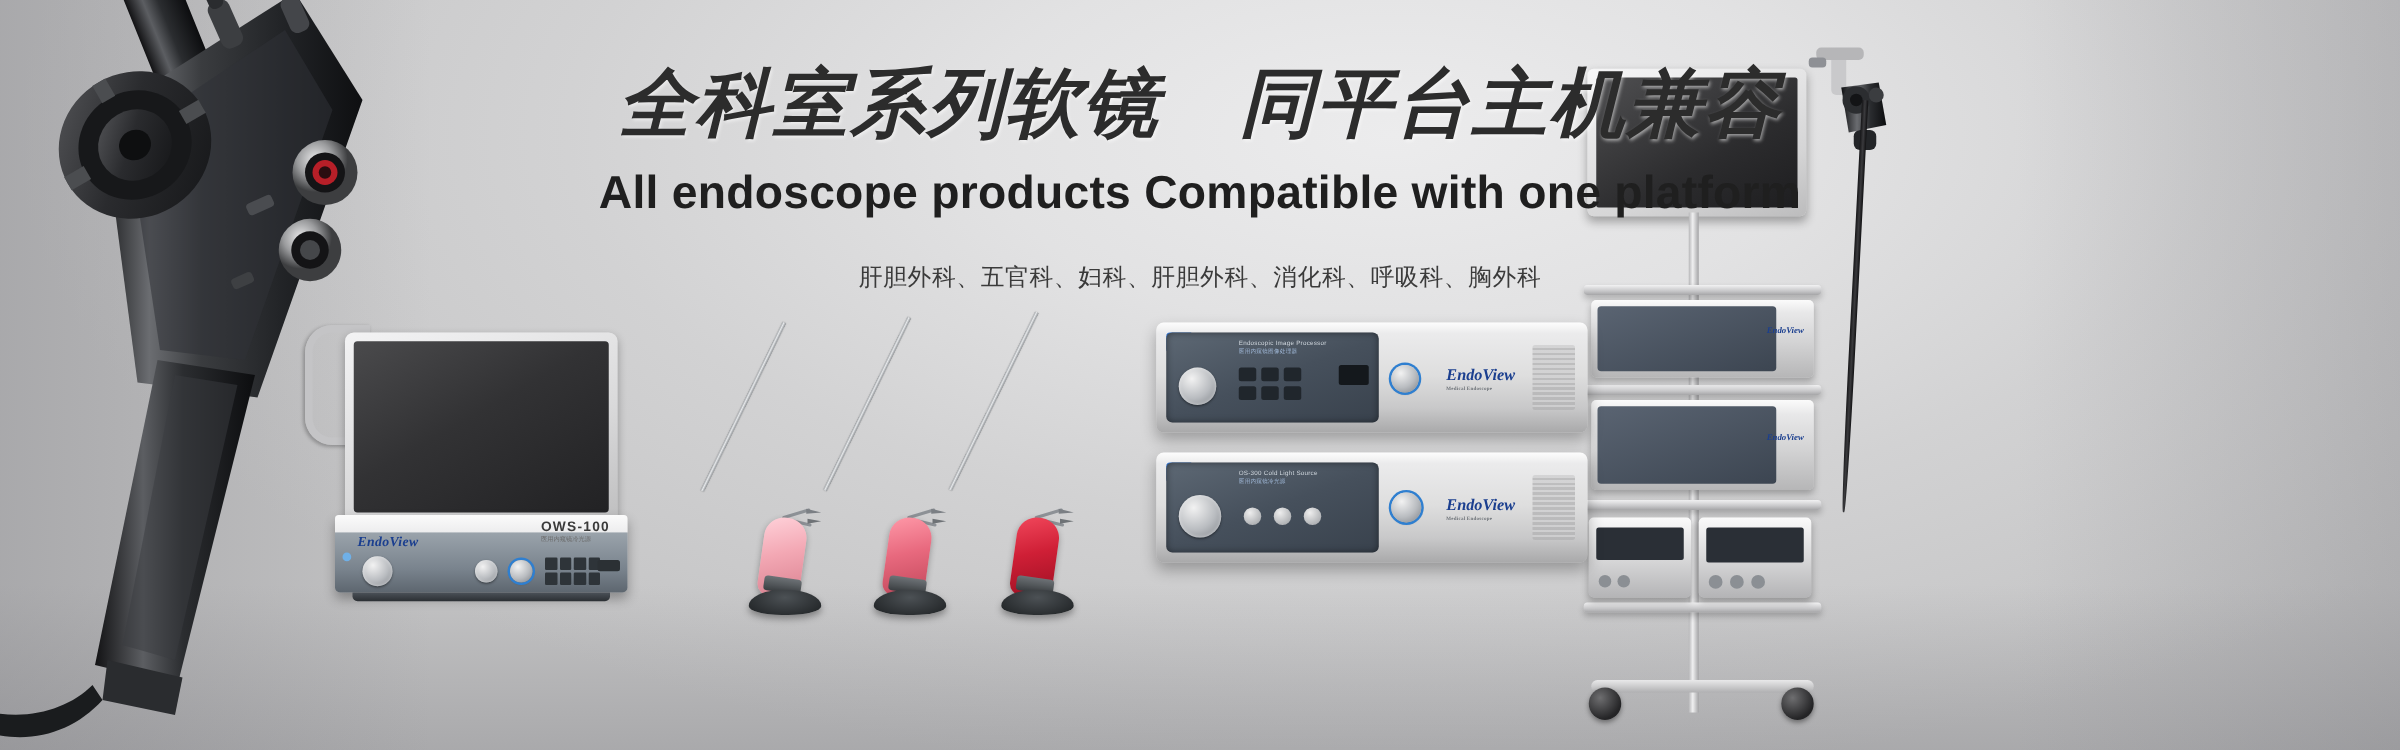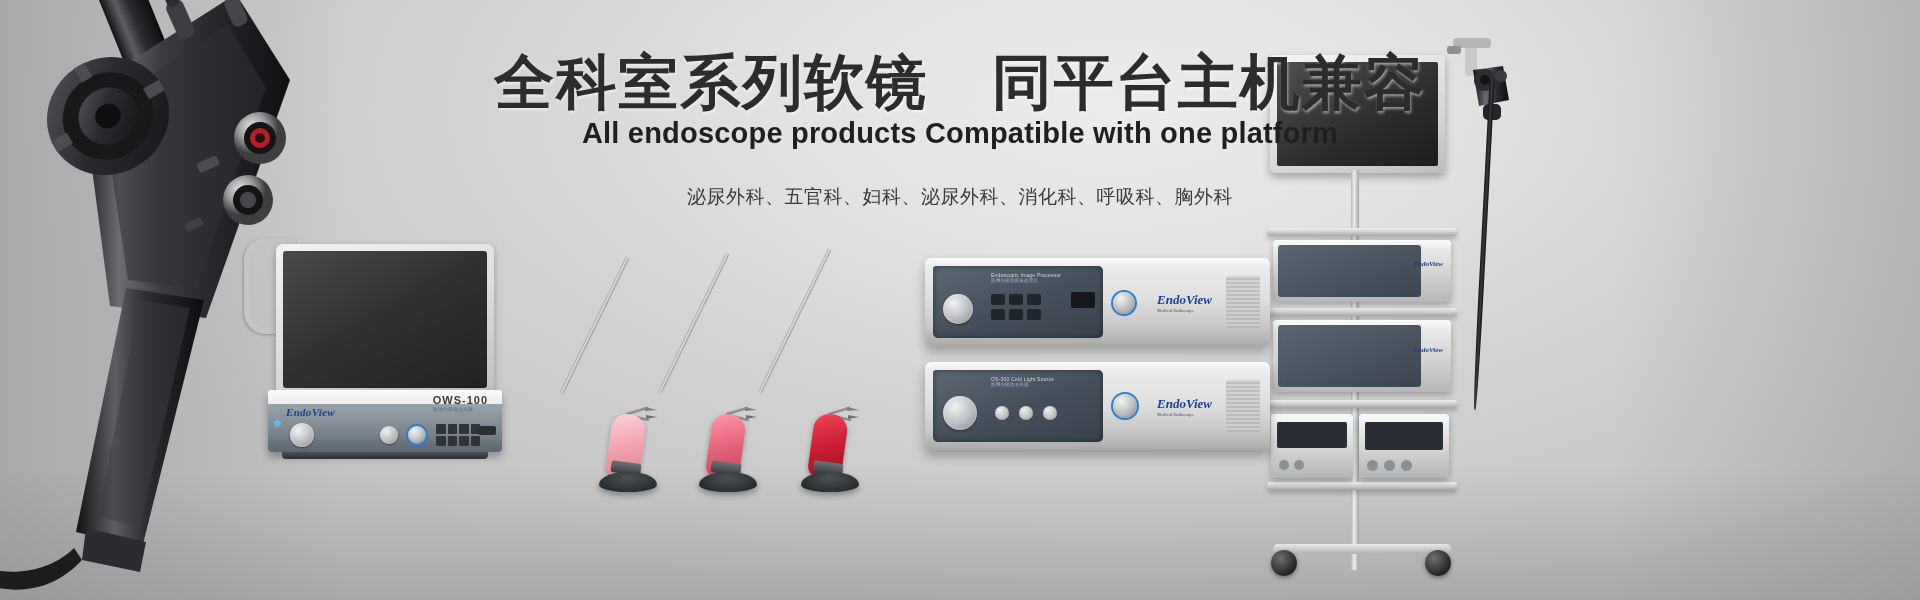--- a/index.html
+++ b/index.html
@@ -34,25 +34,26 @@
     text-align:center;
     z-index:20;
   }
   .headline-cn {
     font-size:60px;
     font-weight:bold;
     letter-spacing:2px;
     color:#2c2c2c;
     line-height:1.15;
     text-shadow:1px 2px 3px rgba(255,255,255,.55);
+    font-style:italic;
   }
   .headline-cn .gap { display:inline-block; width:26px; }
   .headline-en {
-    margin-top:0;
-    font-size:29px;
+    margin-top:16px;
+    font-size:37px;
     font-weight:bold;
     color:#1f1f1f;
     letter-spacing:.2px;
   }
   .sub-cn {
     margin-top:34px;
     font-size:19px;
     color:#3b3b3b;
     letter-spacing:.5px;
   }
@@ -63,21 +64,21 @@
     letter-spacing:.1px;
   }
 
   
   .dev { position:absolute; }
 
   
   .scope-head { left:-10px; top:-12px; width:430px; height:612px; z-index:14; }
 
   
-  .console { left:238px; top:238px; width:300px; height:230px; z-index:16; }
+  .console { left:238px; top:260px; width:300px; height:230px; z-index:16; }
   .console-screen-shell {
     position:absolute; left:38px; top:6px; width:218px; height:150px;
     background:linear-gradient(160deg,#f3f3f4 0%,#d9d9da 60%,#bfbfc0 100%);
     border-radius:7px 7px 3px 3px;
     box-shadow:0 3px 7px rgba(0,0,0,.28);
     padding:7px 7px 6px 7px;
   }
   .console-screen {
     width:100%; height:100%;
     background:linear-gradient(150deg,#4a4a4c 0%,#323234 45%,#222224 100%);
@@ -496,17 +497,17 @@
     <div class="scope-cable" style="transform:rotate(3deg); border-radius:0 0 40% 40%;"></div>
   </div>
 
   <div class="textblock">
     <div class="headline-cn">
       <span>全科室系列软镜</span>
       <span class="gap"></span>
       <span>同平台主机兼容</span>
     </div>
     <div class="headline-en">All endoscope products Compatible with one platform</div>
-    <div class="sub-cn">泌尿外科、五官科、妇科、泌尿外科、消化科、呼吸科、胸外科</div>
+    <div class="sub-cn">肝胆外科、五官科、妇科、肝胆外科、消化科、呼吸科、胸外科</div>
   </div>
 
   <div class="vignette"></div>
 </div>
 
 </body></html>

